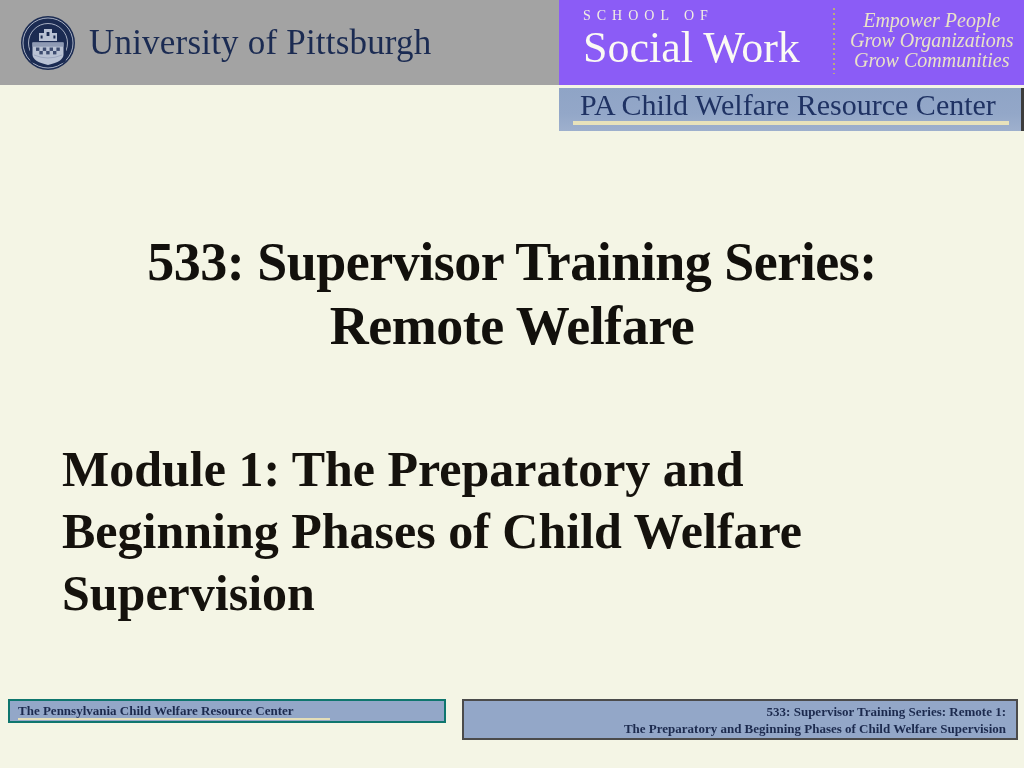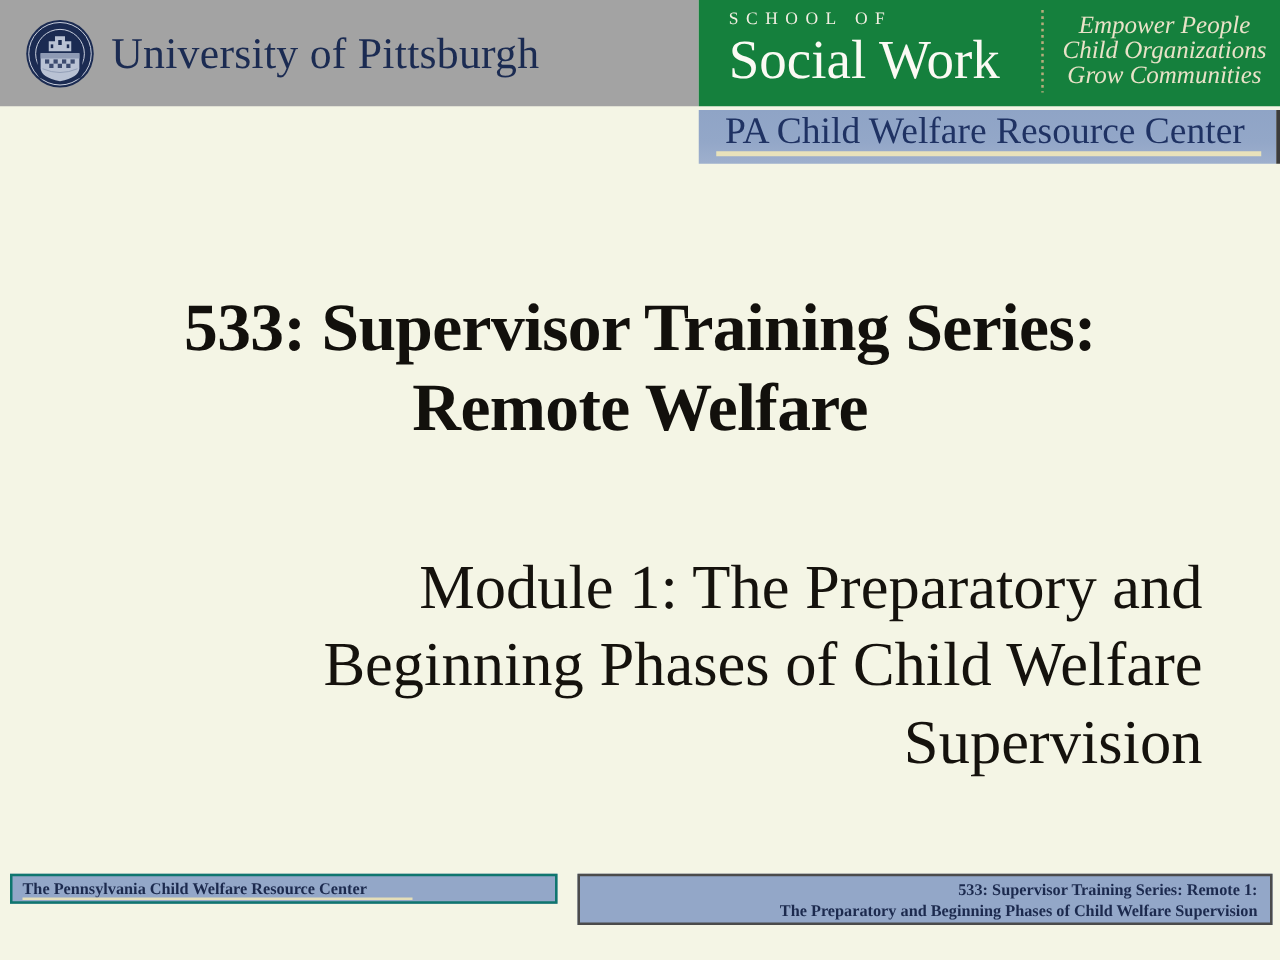--- a/index.html
+++ b/index.html
@@ -48,21 +48,21 @@
     letter-spacing: 0.2px;
     white-space: nowrap;
   }
 
   
   #sw-band {
     position: absolute;
     left: 559px; top: 0;
     width: 465px;
     height: 85px;
-    background: #15803d;
+    background: #8b5cf6;
     overflow: hidden;
   }
   #sw-left {
     position: absolute;
     left: 24px; top: 7px;
   }
   #sw-school-of {
     font-family: "Liberation Serif", serif;
     font-size: 14px;
     letter-spacing: 6px;
@@ -138,23 +138,23 @@
     font-size: 54px;
     line-height: 64px;
     color: #12100c;
     letter-spacing: -0.5px;
   }
 
   #slide-subtitle {
     position: absolute;
     left: 62px; top: 438px;
     width: 900px;
-    text-align: right;
-    font-family: "Liberation Serif", serif;
-    font-weight: normal;
+    text-align: left;
+    font-family: "Liberation Serif", serif;
+    font-weight: bold;
     font-size: 50px;
     line-height: 62px;
     color: #15120d;
   }
 
   
   #footer-left {
     position: absolute;
     left: 8px; top: 699px;
     width: 438px;
@@ -238,21 +238,21 @@
   </div>
 
   <div id="sw-band">
     <div id="sw-left">
       <div id="sw-school-of">SCHOOL OF</div>
       <div id="sw-social-work">Social Work</div>
     </div>
     <div id="sw-divider"></div>
     <div id="sw-taglines">
       <div>Empower People</div>
-      <div>Child Organizations</div>
+      <div>Grow Organizations</div>
       <div>Grow Communities</div>
     </div>
   </div>
 
   <div id="pa-band">
     <div id="pa-text">PA Child Welfare Resource Center</div>
     <div id="pa-rule"></div>
   </div>
 </div>
 

